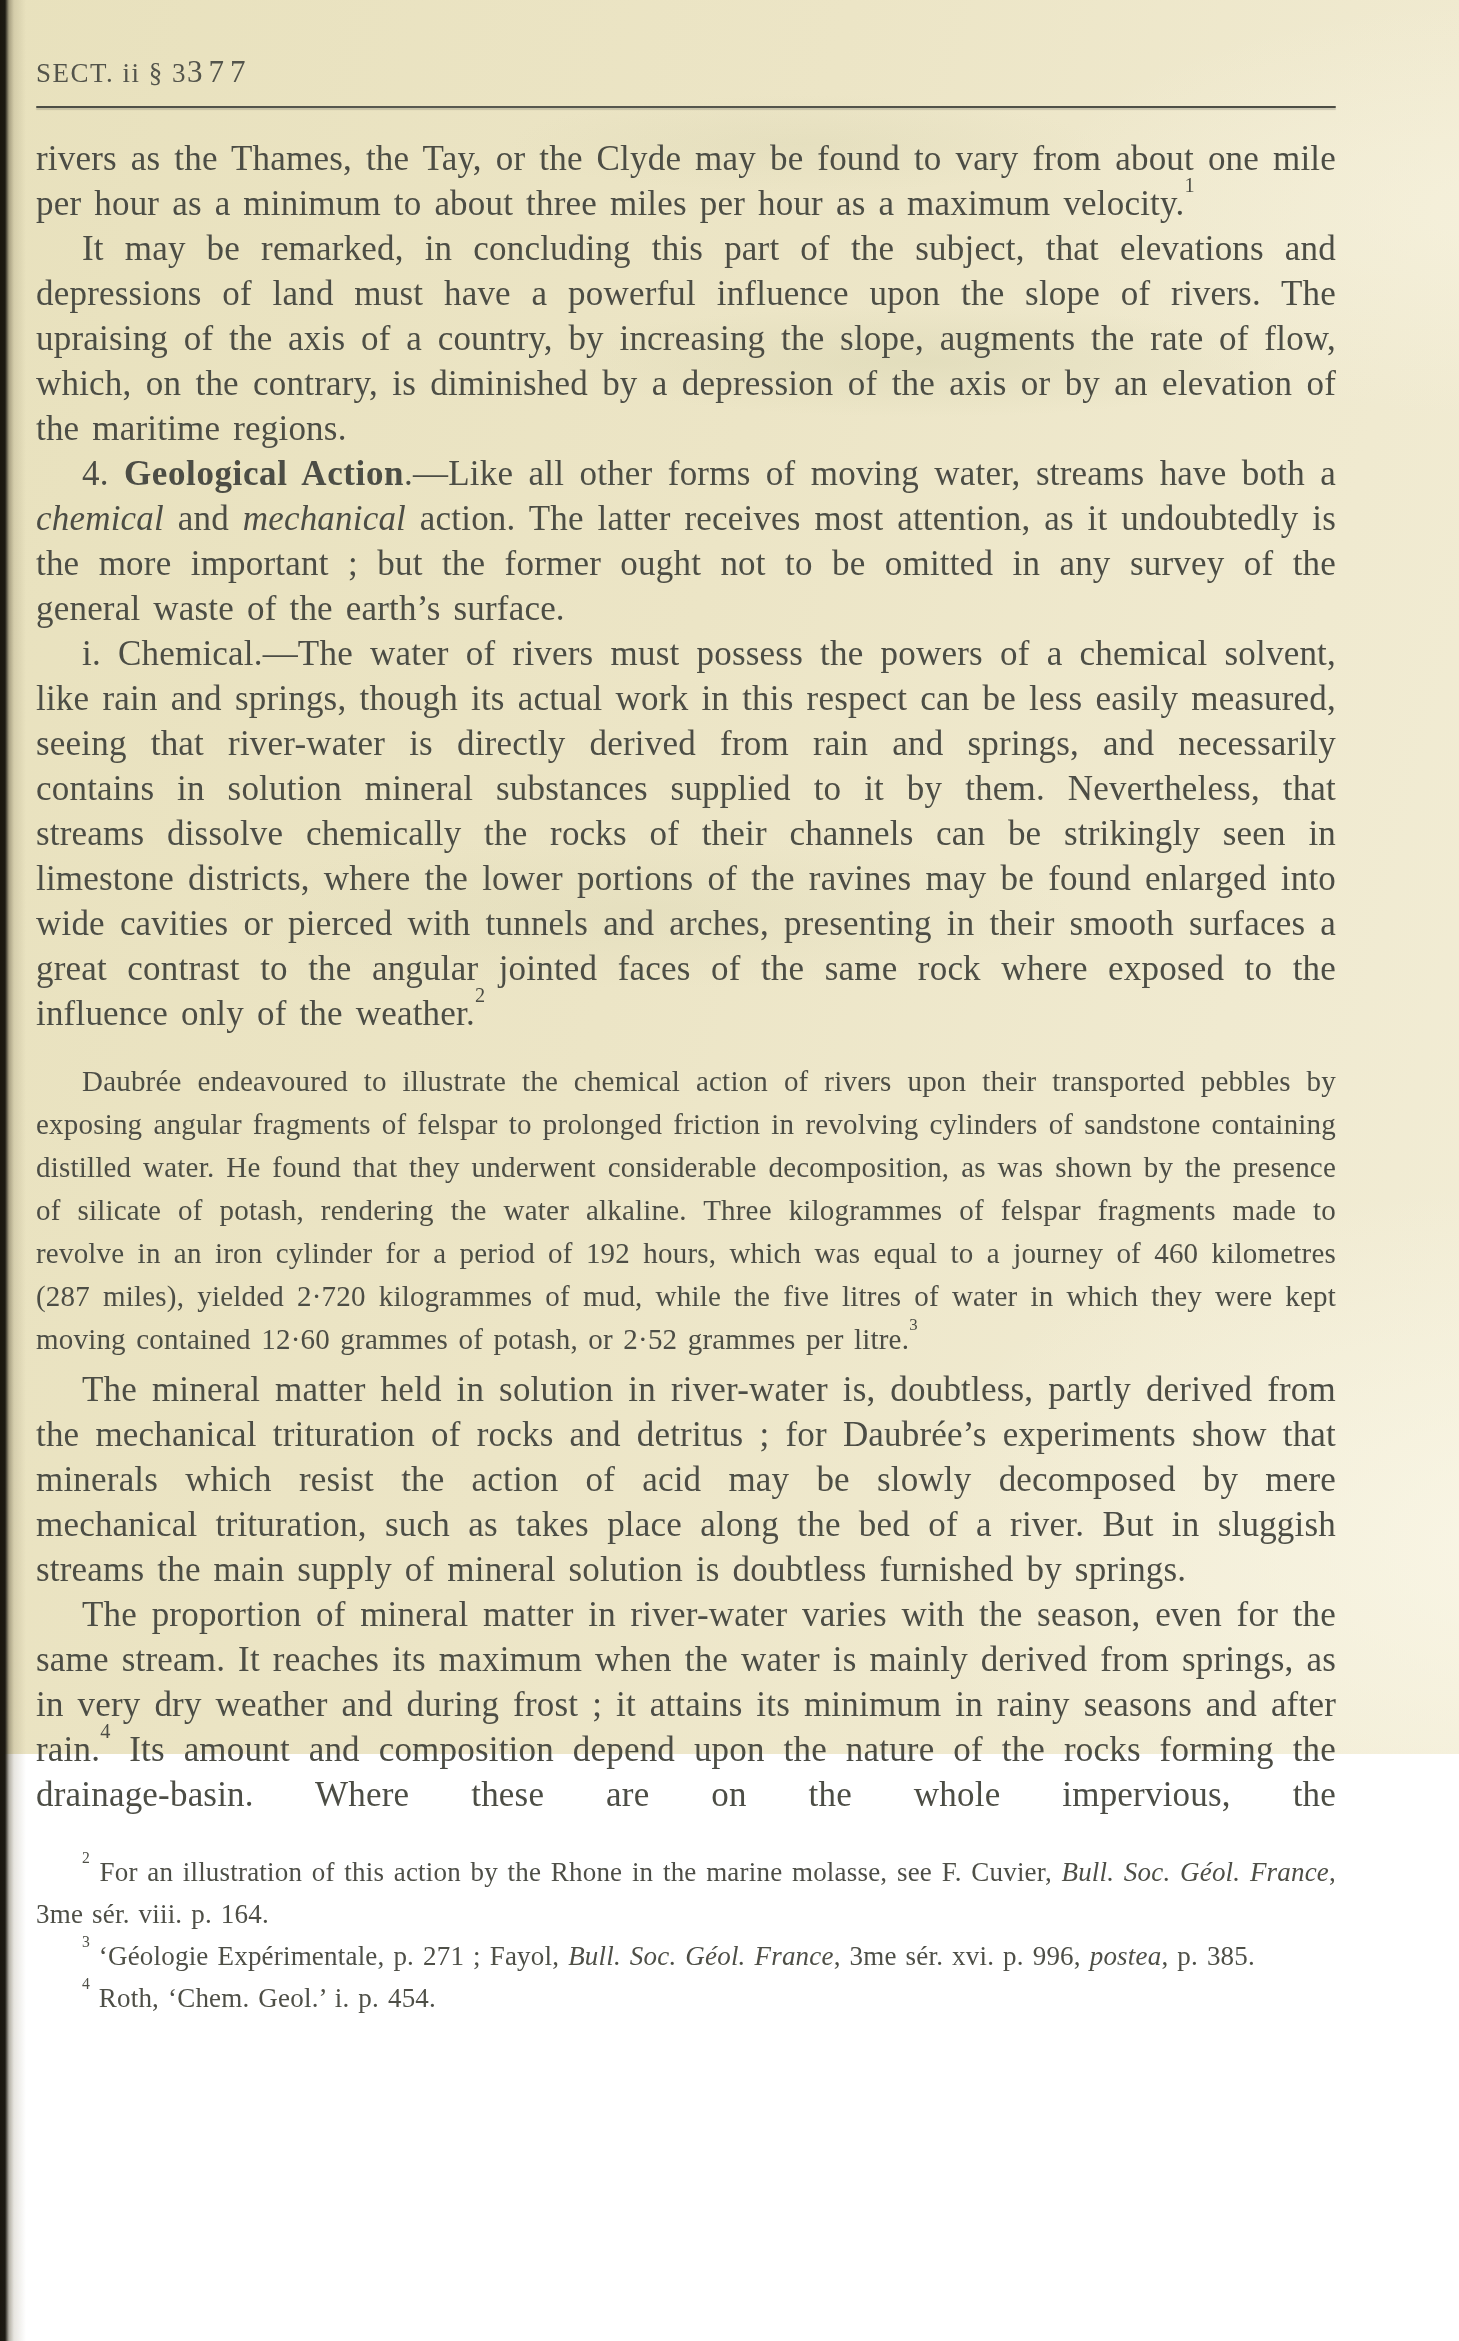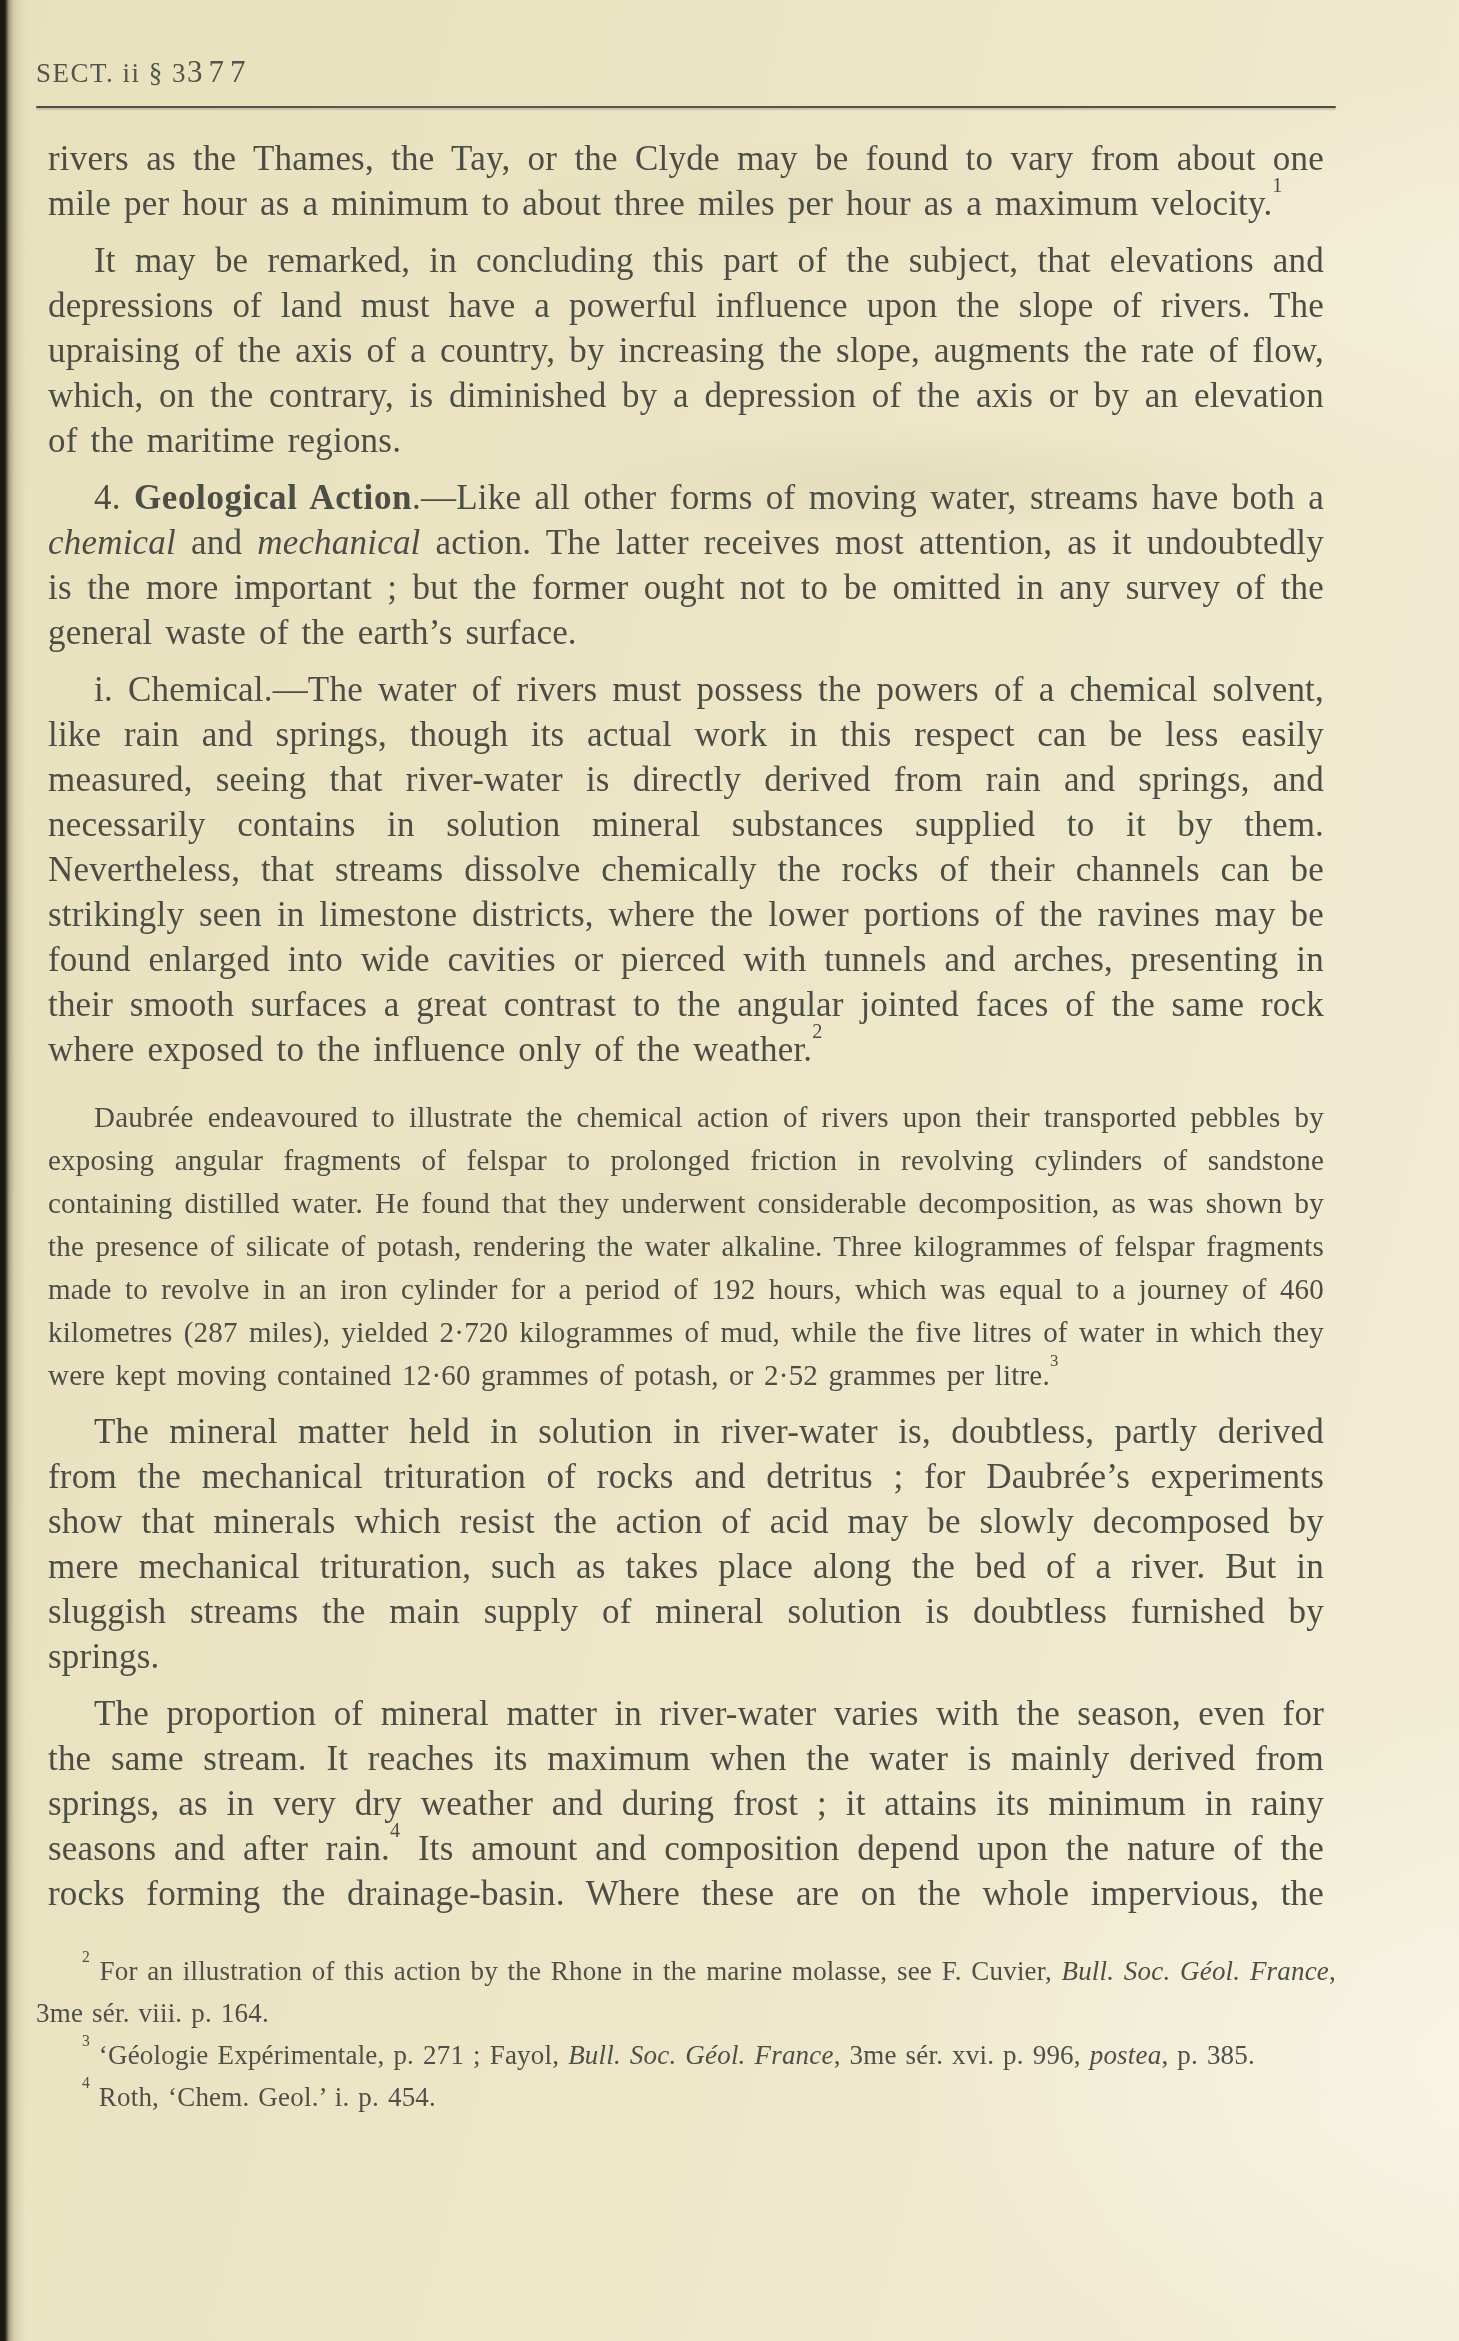--- a/index.html
+++ b/index.html
@@ -1,21 +1,21 @@
 <!DOCTYPE html>
 <html><head>
 <meta charset="utf-8">
 <style>
   html,body{margin:0;padding:0;}
   body{
     width:1459px;height:2341px;overflow:hidden;
     font-family:"Liberation Serif","DejaVu Serif",serif;
   }
   .scan{
-    position:relative;width:1459px;height:2341px;
+    position:relative;width:1459px;height:1754px;
     color:#4e4f47;
     background:
       radial-gradient(ellipse 520px 80px at 63% 20.6%, rgba(199,199,158,.28), transparent 70%),
       radial-gradient(ellipse 620px 110px at 44% 52%, rgba(203,202,162,.20), transparent 70%),
       radial-gradient(ellipse 420px 70px at 55% 8.2%, rgba(200,199,160,.18), transparent 70%),
       radial-gradient(ellipse 900px 500px at 106% 88%, rgba(250,247,232,.85), transparent 72%),
       radial-gradient(ellipse 700px 300px at 104% 12%, rgba(248,244,226,.6), transparent 70%),
       linear-gradient(104deg,#e8e1bd,#ece5c6 45%,#f0ead0 78%,#f2edd6);
   }
   .binding-edge{
@@ -32,21 +32,21 @@
   .hdr-section{font-size:27px;letter-spacing:1.5px;white-space:nowrap;}
   .hdr-title{flex:1;text-align:center;font-style:italic;font-size:33px;letter-spacing:4px;white-space:nowrap;color:#55564d;}
   .hdr-pagenum{font-size:31px;letter-spacing:6px;white-space:nowrap;}
   .header-rule{
     height:2px;margin-top:16px;border-radius:1px;
     background:linear-gradient(to right,#4c4d44,#585950 30%,#505148 70%,#4c4d44);
     box-shadow:0 2px 1px rgba(90,90,75,.25);
   }
   .text-block{color:#4c4d45;}
   .para{
-    margin:12px;text-align:justify;
+    margin:0;text-align:justify;
     font-size:35px;line-height:45px;
     word-spacing:4px;letter-spacing:.2px;
   }
   .main{margin-top:28px;}
   .para.indent{text-indent:46px;}
   .para.jlast{text-align-last:justify;}
   .para.small{font-size:29px;line-height:43px;word-spacing:3px;}
   .smallprint{margin-top:24px;margin-bottom:6px;}
   .fnotes{margin-top:34px;}
   .fnote{

